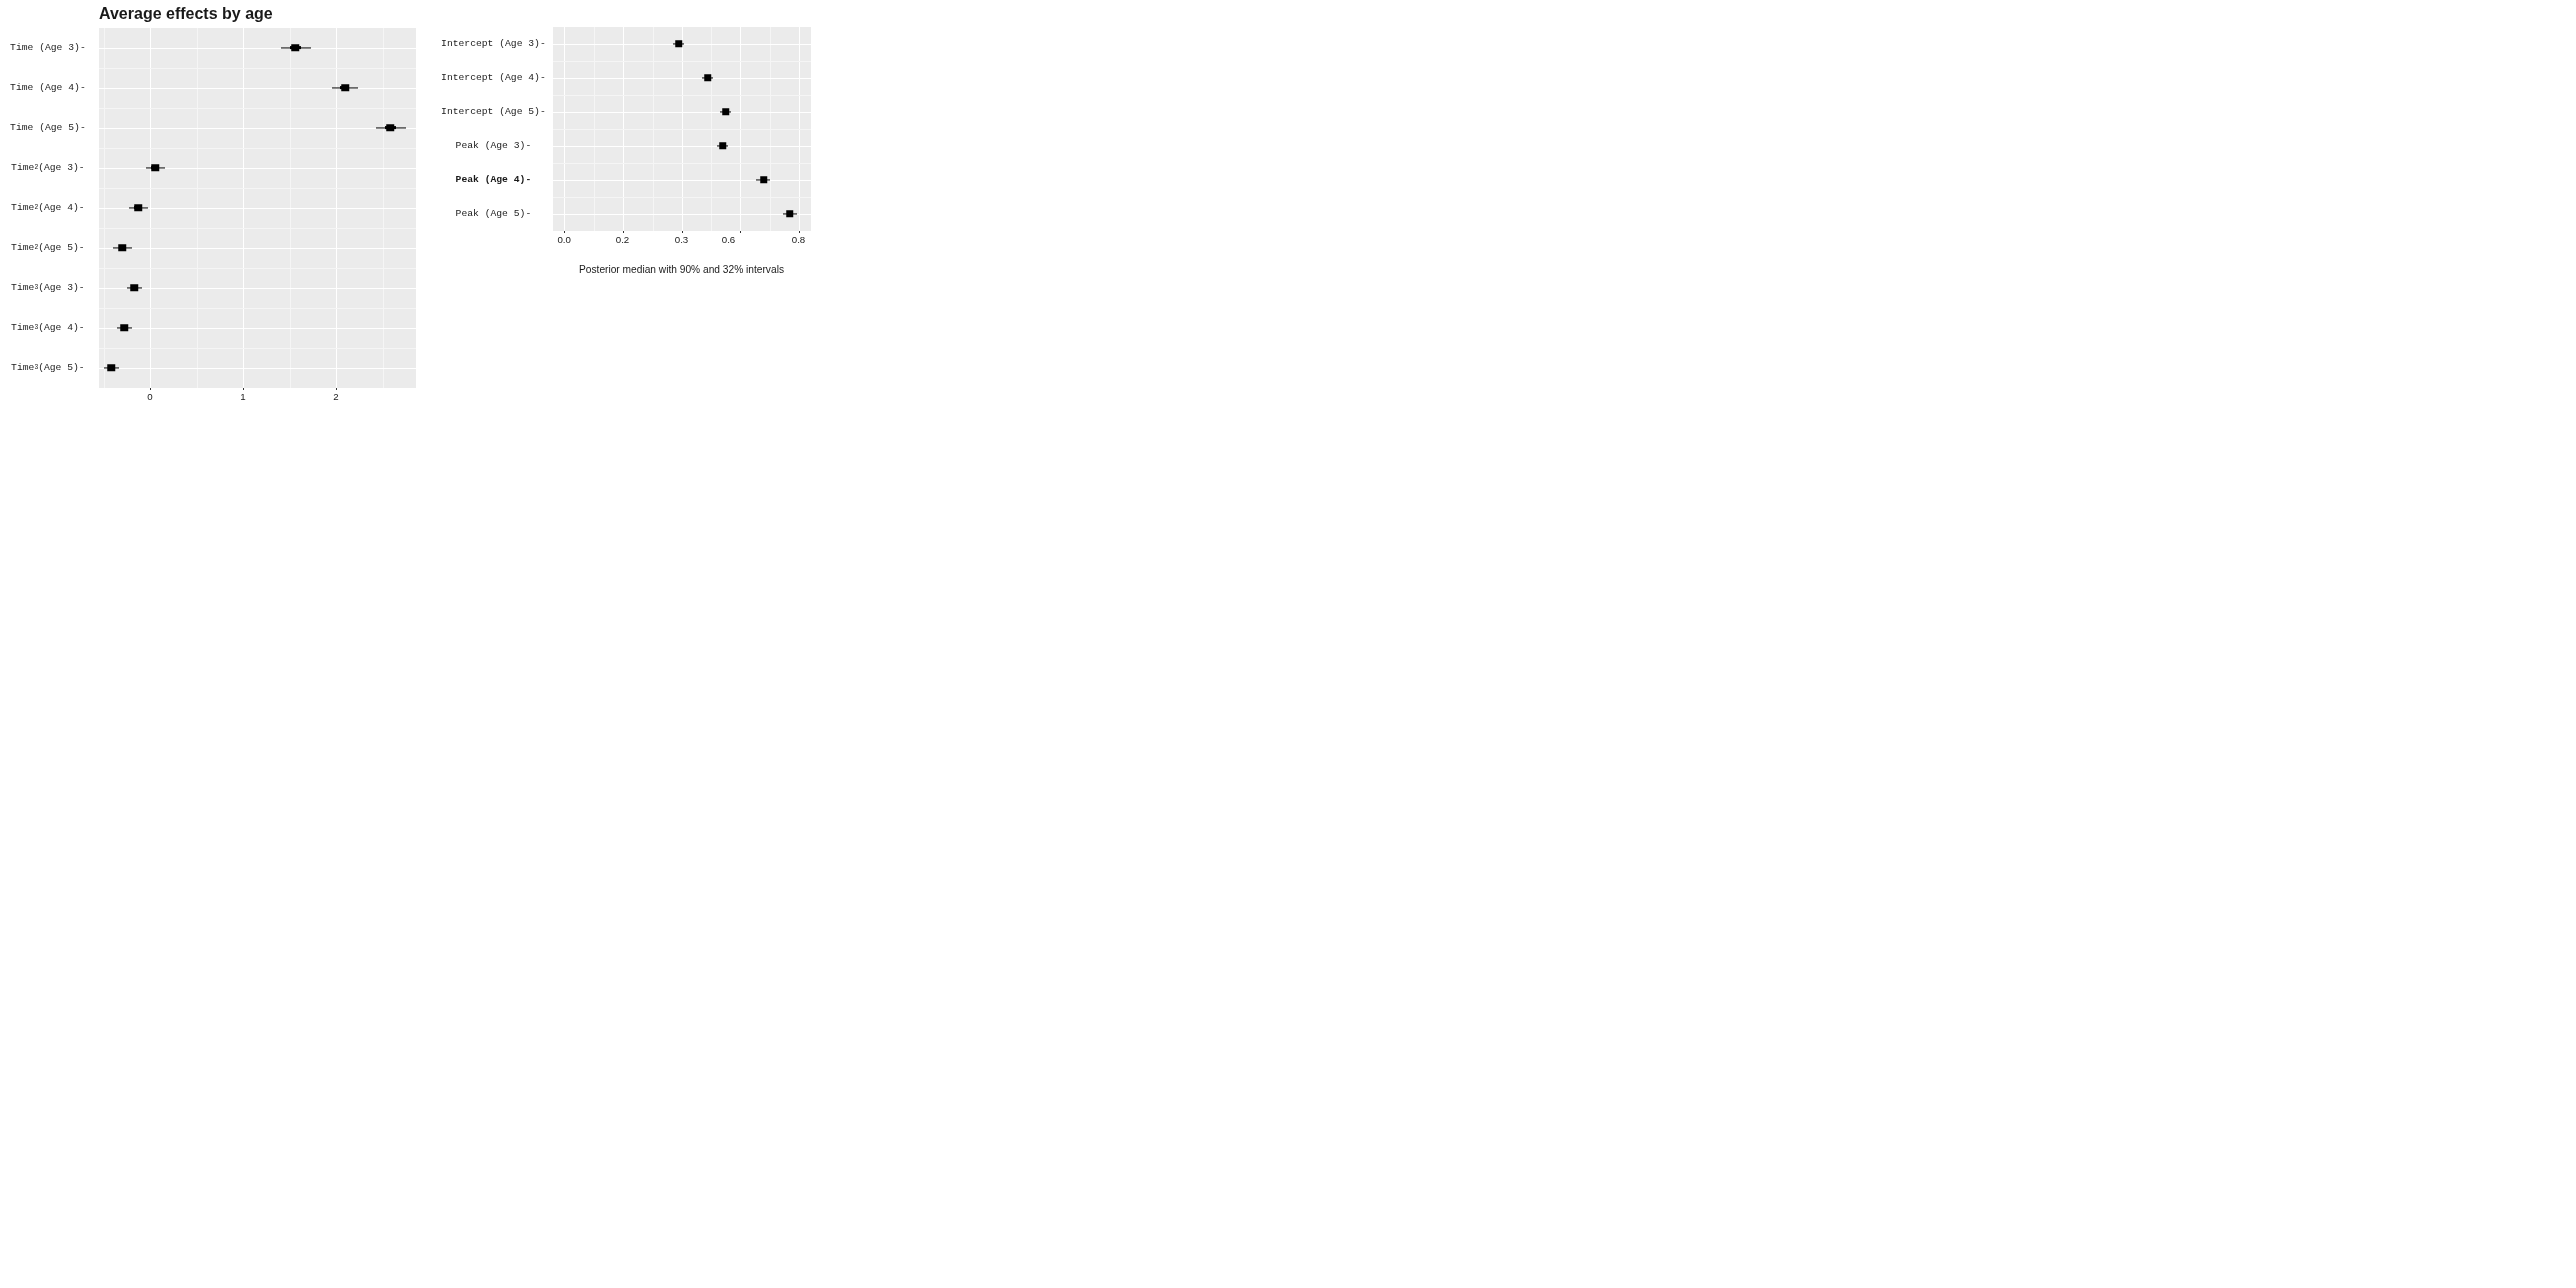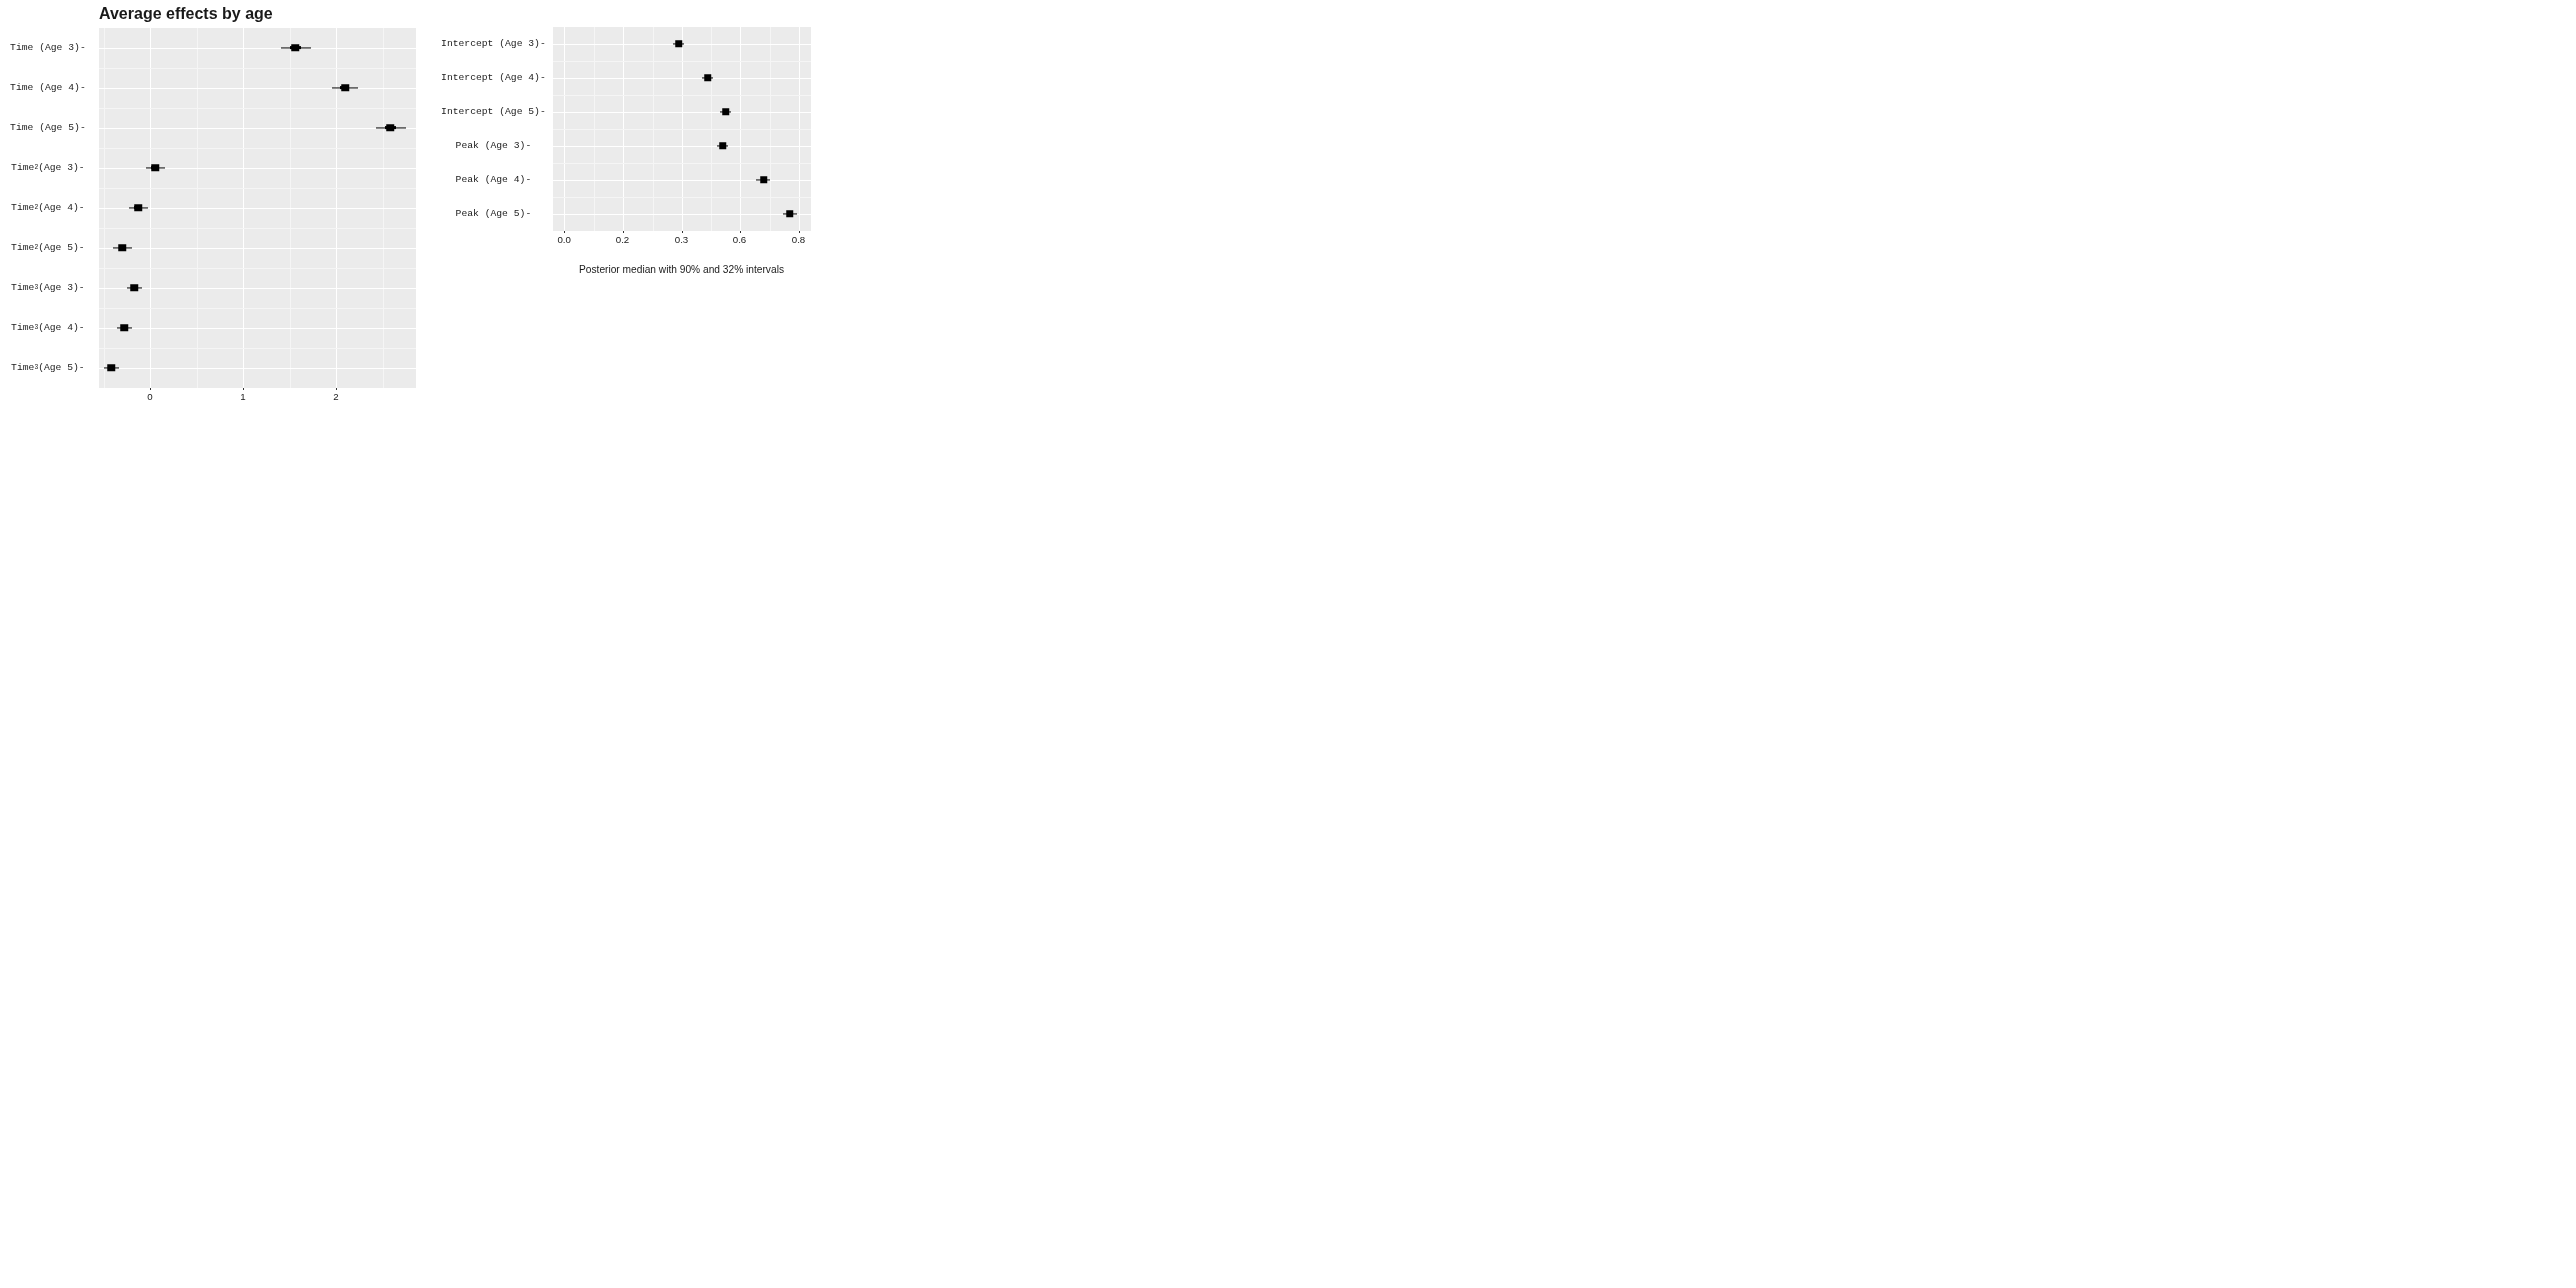--- a/index.html
+++ b/index.html
@@ -203,21 +203,21 @@
 
   <div class="gap"></div>
 
   <div class="panel-wrap" style="margin-top:21.5px;">
     <div class="plot-row">
       <div class="ylabels" id="ylabels-right" style="width: 115px; height: 204px;">
           <div class="ylabel" style="height: 34px; display: flex; align-items: center; justify-content: flex-end;">Intercept (Age 3) <span style="font-family:inherit;">-</span></div>
           <div class="ylabel" style="height: 34px; display: flex; align-items: center; justify-content: flex-end;">Intercept (Age 4) <span style="font-family:inherit;">-</span></div>
           <div class="ylabel" style="height: 34px; display: flex; align-items: center; justify-content: flex-end;">Intercept (Age 5) <span style="font-family:inherit;">-</span></div>
           <div class="ylabel" style="height: 34px; display: flex; align-items: center; justify-content: flex-end;">Peak (Age 3) <span style="font-family:inherit;">-</span></div>
-          <div class="ylabel" style="height: 34px; display: flex; align-items: center; justify-content: flex-end;">Peak (Age 4) <span style="font-family:inherit;">-</span></div>
+          <div class="ylabel" style="height: 34px; display: flex; align-items: center; justify-content: flex-end; font-weight: bold;">Peak (Age 4) <span style="font-family:inherit;">-</span></div>
           <div class="ylabel" style="height: 34px; display: flex; align-items: center; justify-content: flex-end;">Peak (Age 5) <span style="font-family:inherit;">-</span></div>
         </div>
       <div>
         <div class="plot-area" id="plot-right" style="width: 258px; height: 204px;">
             <div class="gridline-v" style="left: 11.7px;"></div>
             <div class="gridline-v" style="left: 70px;"></div>
             <div class="gridline-v" style="left: 129px;"></div>
             <div class="gridline-v" style="left: 187px;"></div>
             <div class="gridline-v" style="left: 246px;"></div>
             <div class="gridline-v minor" style="left: 41px;"></div>
@@ -255,21 +255,21 @@
             <div class="point" style="left: 237px; top: 187px;"></div>
           </div>
         <div class="axis-row" id="axis-right" style="width: 258px;">
             <div class="tick" style="left: 11.7px;"></div>
             <div class="tick-label" style="left: 11.7px;">0.0</div>
             <div class="tick" style="left: 70px;"></div>
             <div class="tick-label" style="left: 70px;">0.2</div>
             <div class="tick" style="left: 129px;"></div>
             <div class="tick-label" style="left: 129px;">0.3</div>
             <div class="tick" style="left: 187px;"></div>
-            <div class="tick-label" style="left: 187px;">0.6</div>
+            <div class="tick-label" style="left: 176px;">0.6</div>
             <div class="tick" style="left: 246px;"></div>
             <div class="tick-label" style="left: 246px;">0.8</div>
           </div>
         <div class="xlabel">Posterior median with 90% and 32% intervals</div>
       </div>
     </div>
   </div>
 
 </div>
 

